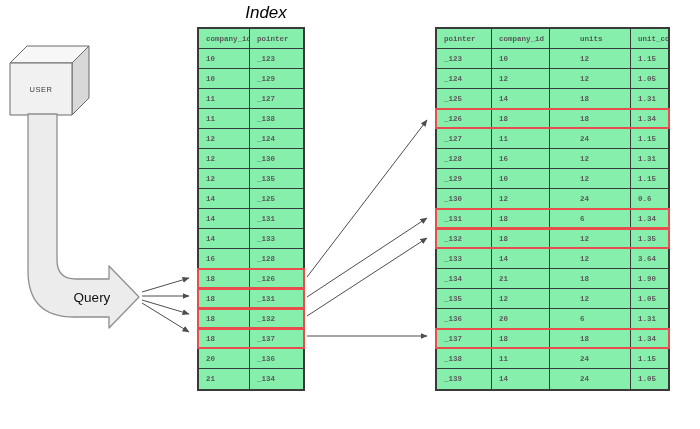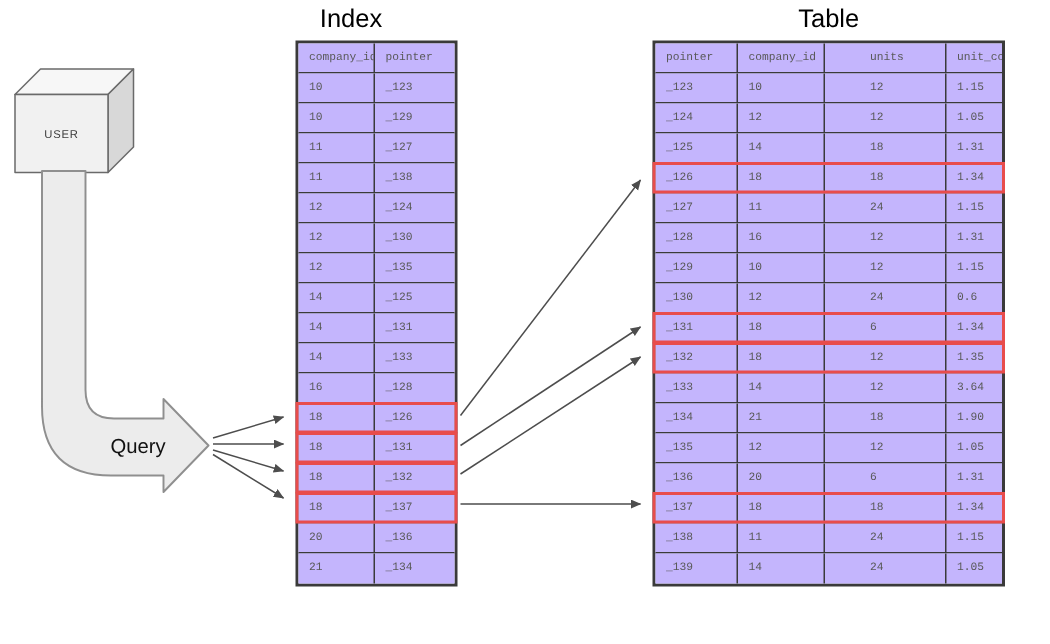--- a/index.html
+++ b/index.html
@@ -4,33 +4,33 @@
 <style>
   html,body { margin:0; padding:0; background:#fff; }
   #canvas {
     position:relative; width:700px; height:429px; background:#ffffff;
     font-family:"Liberation Sans", sans-serif; overflow:hidden;
   }
   .title {
     position:absolute; top:3px; text-align:center;
     font-size:17px; color:#000; font-weight:400;
   }
-  #index-title { left:180px; width:108px; }
+  #index-title { left:212px; width:108px;font-style:italic; }
   #table-title { left:435px; width:235px; }
 
   .dtable {
     position:absolute; top:27px; background:#fff;
     border:2px solid #3a3a3a; box-sizing:border-box;
   }
   #index-table { left:197px; width:108px; }
   #main-table  { left:435px; width:235px; }
 
   .trow {
     display:flex; height:20px; box-sizing:border-box;
-    border-bottom:1px solid #3a3a3a; position:relative; background:#c4b5fd;
+    border-bottom:1px solid #3a3a3a; position:relative; background:#86efac;font-weight:bold;
   }
   .trow:last-child { border-bottom:none; }
   .tcell {
     box-sizing:border-box; border-right:1px solid #3a3a3a;
     padding:6px 0 0 7px; font-family:"Liberation Mono", monospace;
     font-size:7.5px; line-height:8px; color:#595959;
     white-space:nowrap; overflow:hidden;
   }
   .tcell:last-child { border-right:none; flex:1; }
   #index-table .tcell:nth-child(1) { width:51px; }
@@ -78,21 +78,20 @@
 
     <g stroke="#4d4d4d" stroke-width="1" fill="none">
       <line x1="307" y1="277" x2="427" y2="120" marker-end="url(#ah)"></line>
       <line x1="307" y1="297" x2="427" y2="218" marker-end="url(#ah)"></line>
       <line x1="307" y1="316" x2="427" y2="238" marker-end="url(#ah)"></line>
       <line x1="307" y1="336" x2="427" y2="336" marker-end="url(#ah)"></line>
     </g>
   </svg>
 
   <div class="title" id="index-title">Index</div>
-  <div class="title" id="table-title">Table</div>
 
   <div class="dtable" id="index-table">
       <div class="trow">
         <div class="tcell">company_id</div>
         <div class="tcell">pointer</div>
       </div>
       <div class="trow">
         <div class="tcell">10</div>
         <div class="tcell">_123</div>
       </div>

